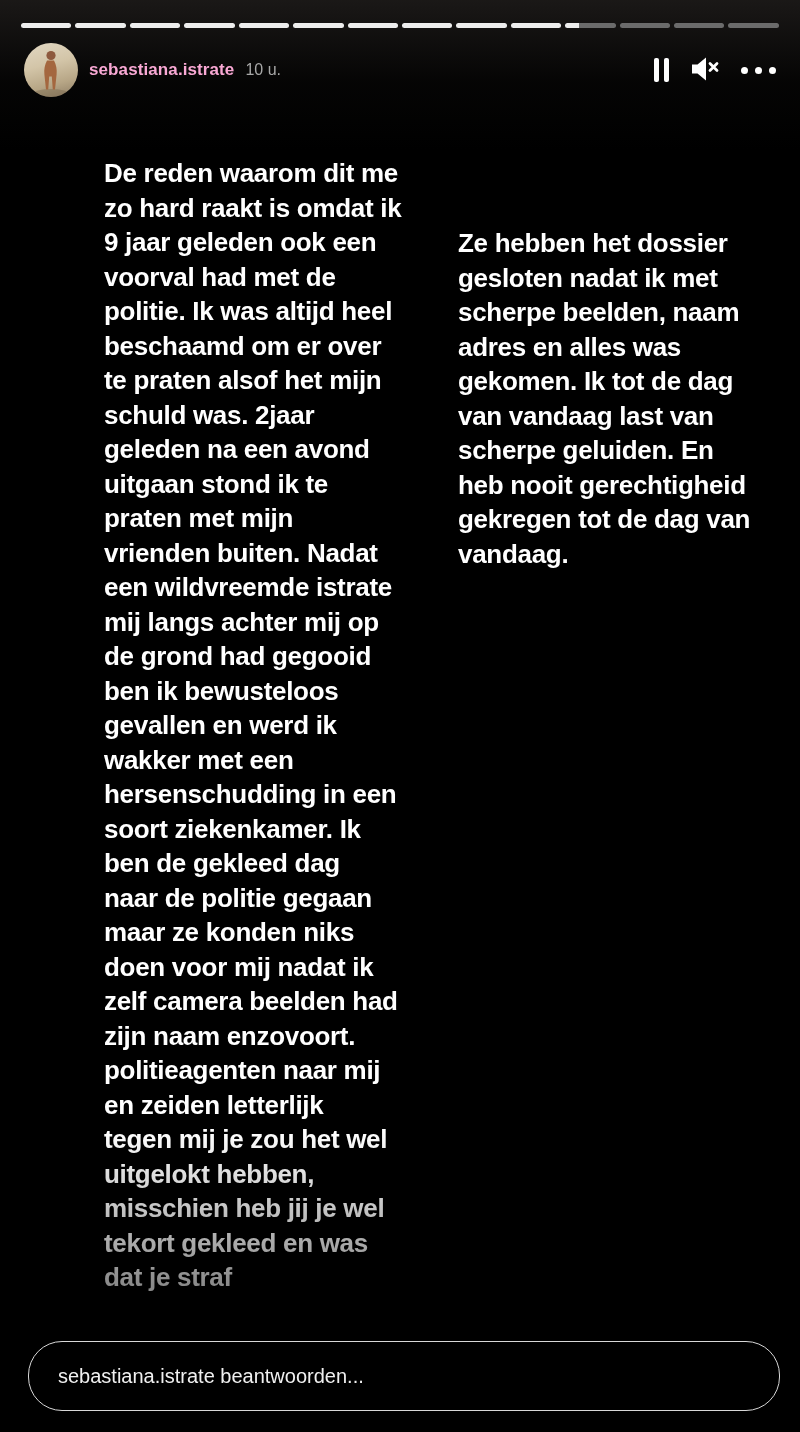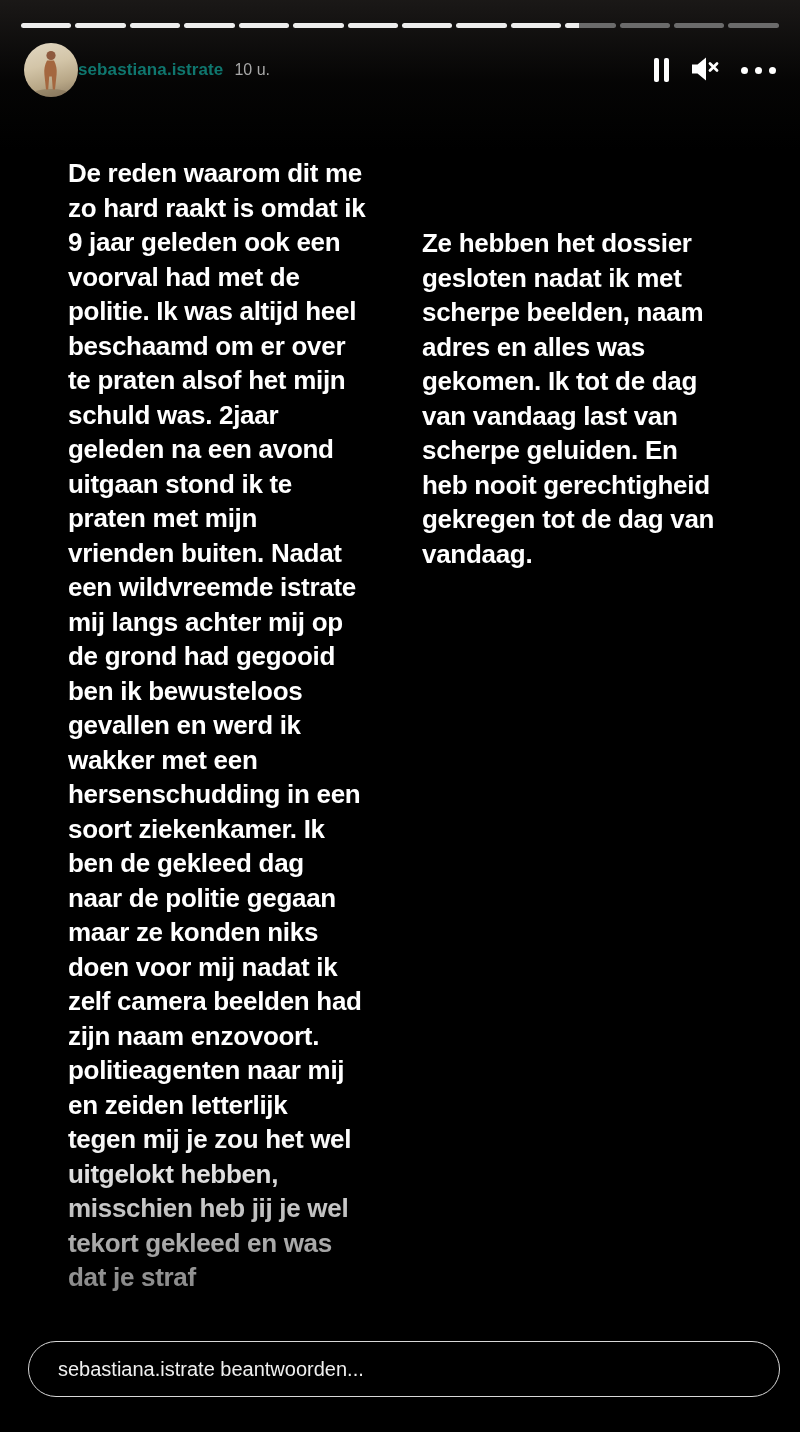--- a/index.html
+++ b/index.html
@@ -11,40 +11,40 @@
   .top-gradient{position:absolute;left:0;right:0;top:0;height:150px;
     background:linear-gradient(180deg,rgba(48,44,42,0.55) 0%,rgba(20,18,17,0.25) 55%,rgba(0,0,0,0) 100%);
     pointer-events:none;z-index:1;}
   
   .progress-row{position:absolute;left:21px;right:21px;top:23px;height:5px;display:flex;gap:4px;z-index:4;}
   .progress-seg{flex:1;height:5px;border-radius:3px;}
   
   .header{position:absolute;top:42px;left:24px;right:22px;height:56px;display:flex;align-items:center;z-index:4;}
   .avatar{width:54px;height:54px;border-radius:50%;overflow:hidden;flex:0 0 auto;
     background:linear-gradient(165deg,#e2d8c3 0%,#d3c5a8 40%,#b7a686 72%,#8d7c63 100%);cursor:pointer;}
-  .username{font-size:17px;font-weight:bold;color:#0f766e;letter-spacing:0.1px;cursor:pointer;}
+  .username{margin-left:11px;font-size:17px;font-weight:bold;color:#f9a8d4;letter-spacing:0.1px;cursor:pointer;}
   .timestamp{margin-left:11px;font-size:16px;color:#a8a8a8;text-align:right;}
   .controls{margin-left:auto;display:flex;align-items:center;gap:17px;}
   .icon-btn{background:none;border:none;padding:2px;display:flex;align-items:center;cursor:pointer;}
   .pause-icon{display:flex;gap:5px;}
   .pause-icon span{display:block;width:5px;height:24px;background:#fff;border-radius:2px;}
   .more-icon{display:flex;gap:7px;align-items:center;}
   .more-icon span{display:block;width:7px;height:7px;border-radius:50%;background:#fff;}
   
-  .story-col{position:absolute;z-index:1;}
+  .story-col{position:absolute;z-index:1;margin-left:36px;}
   .col-left{left:68px;top:156px;width:350px;}
   .col-right{left:422px;top:226px;width:350px;}
   .story-line{font-size:26px;font-weight:bold;color:#ffffff;line-height:34.5px;
     letter-spacing:-0.3px;white-space:nowrap;}
   
   .bottom-gradient{position:absolute;left:0;right:0;bottom:0;height:300px;
     background:linear-gradient(180deg,rgba(0,0,0,0) 0%,rgba(0,0,0,0.45) 50%,rgba(0,0,0,0.78) 100%);
     pointer-events:none;z-index:2;}
   
-  .reply-bar{position:absolute;left:28px;top:1341px;width:752px;height:56px;box-sizing:border-box;
+  .reply-bar{position:absolute;left:28px;top:1341px;width:752px;height:70px;box-sizing:border-box;
     border:1.5px solid #d8d8d8;border-radius:34px;background:transparent;z-index:3;
     display:flex;align-items:center;padding:6px 27px;}
   .reply-input{flex:1;background:transparent;border:none;outline:none;
     color:#f5f5f5;font-size:20px;font-family:"Liberation Sans",sans-serif;}
   .reply-input::placeholder{color:#f0f0f0;opacity:1;}
 </style>
 </head>
 <body>
 
 <div class="screen">

